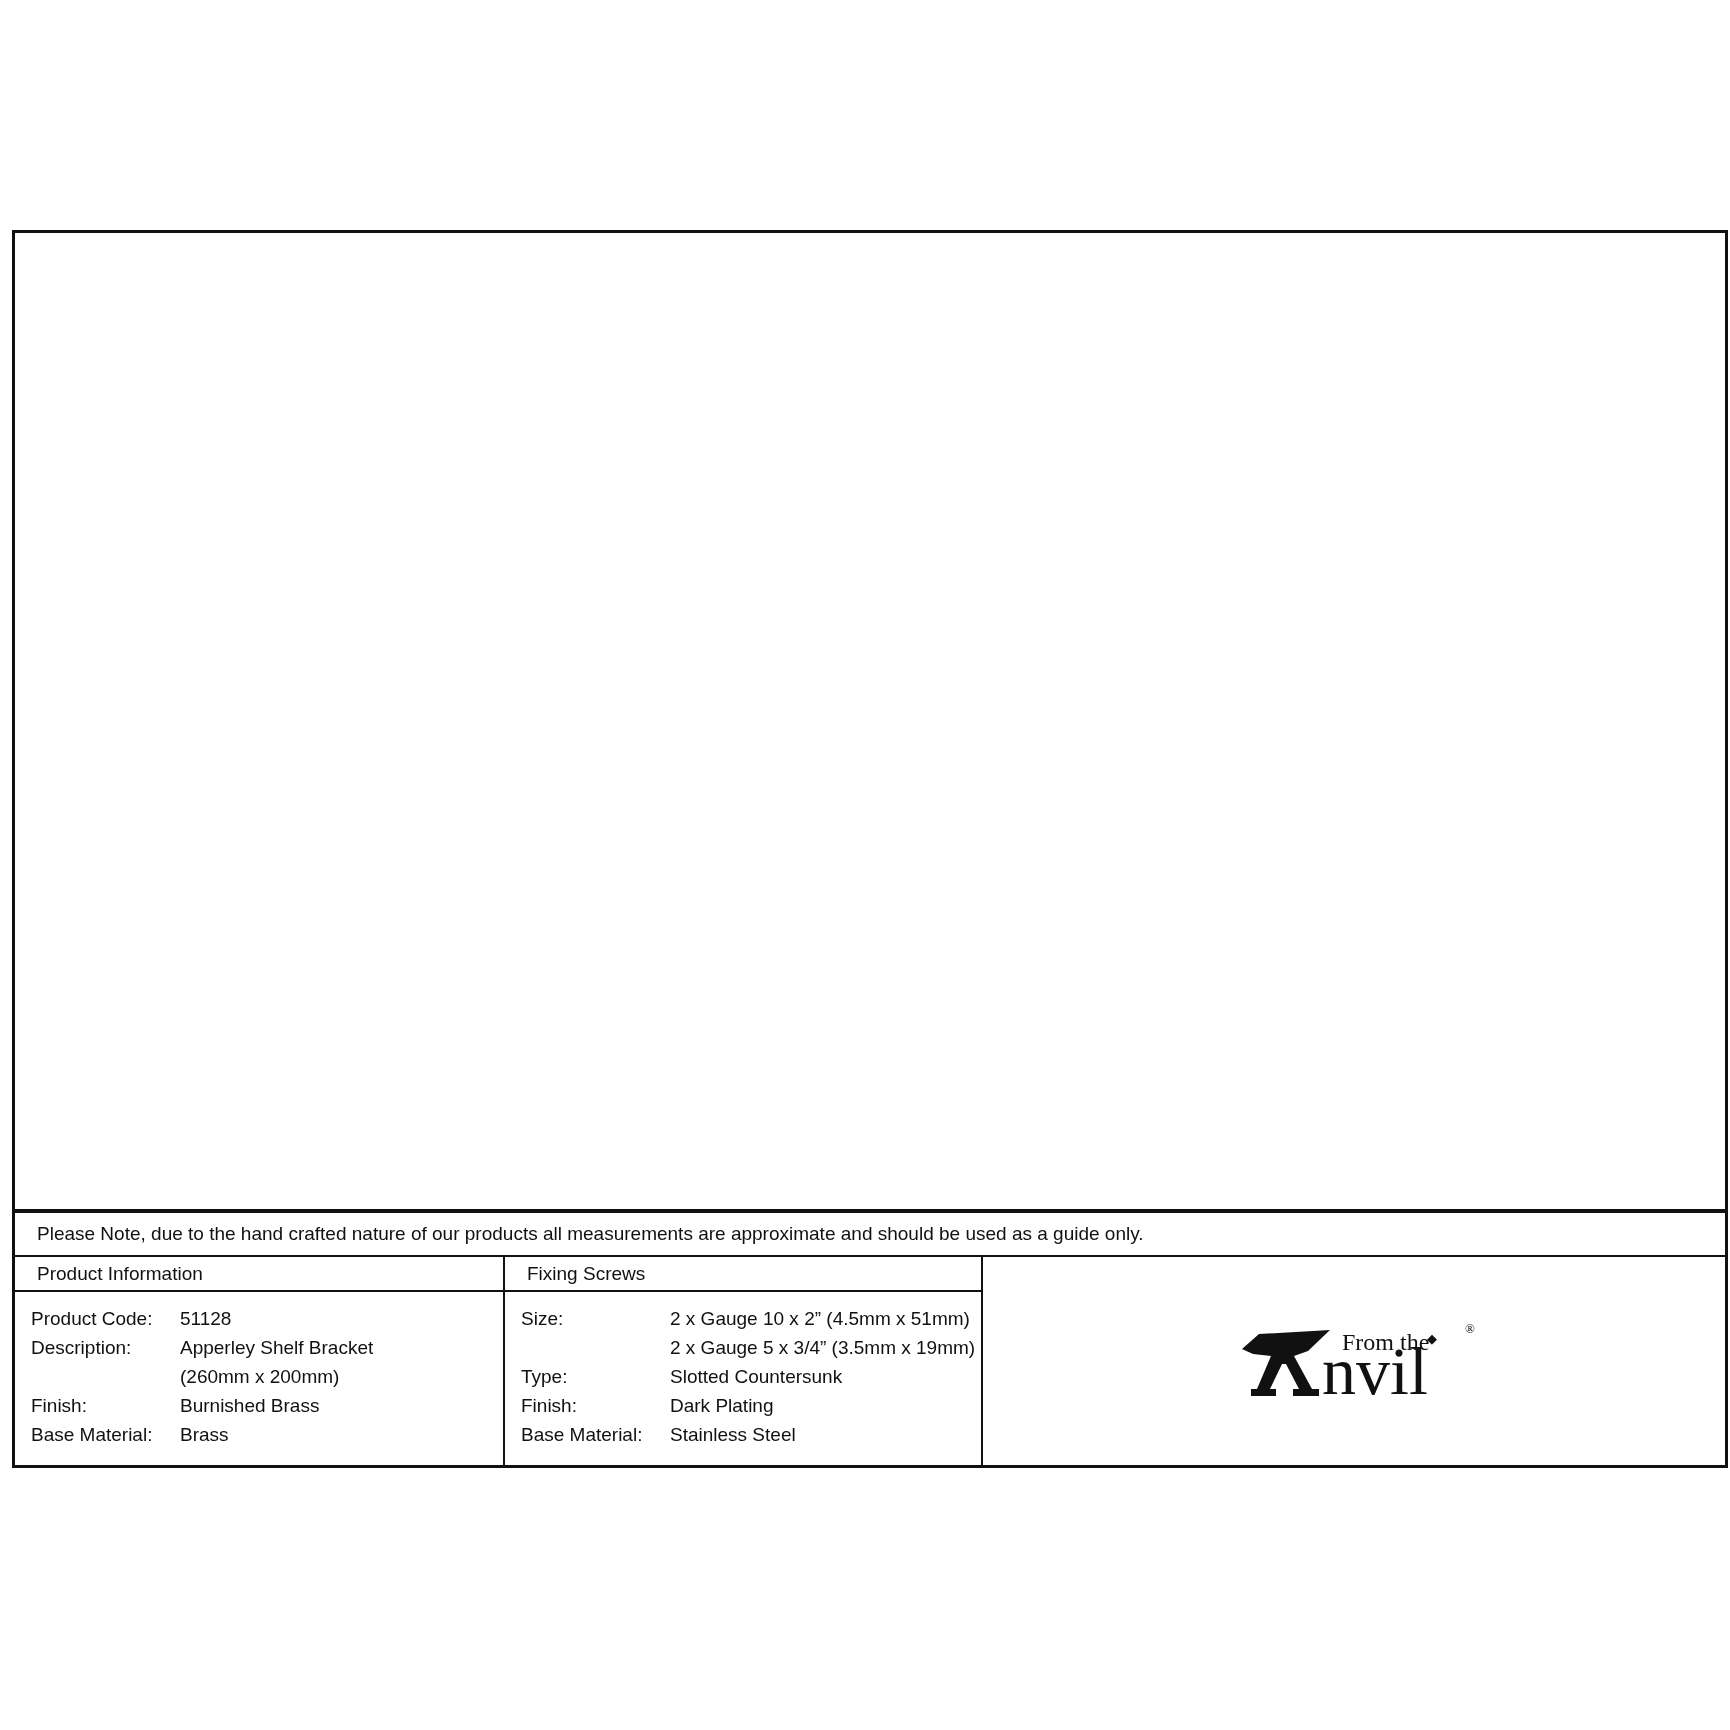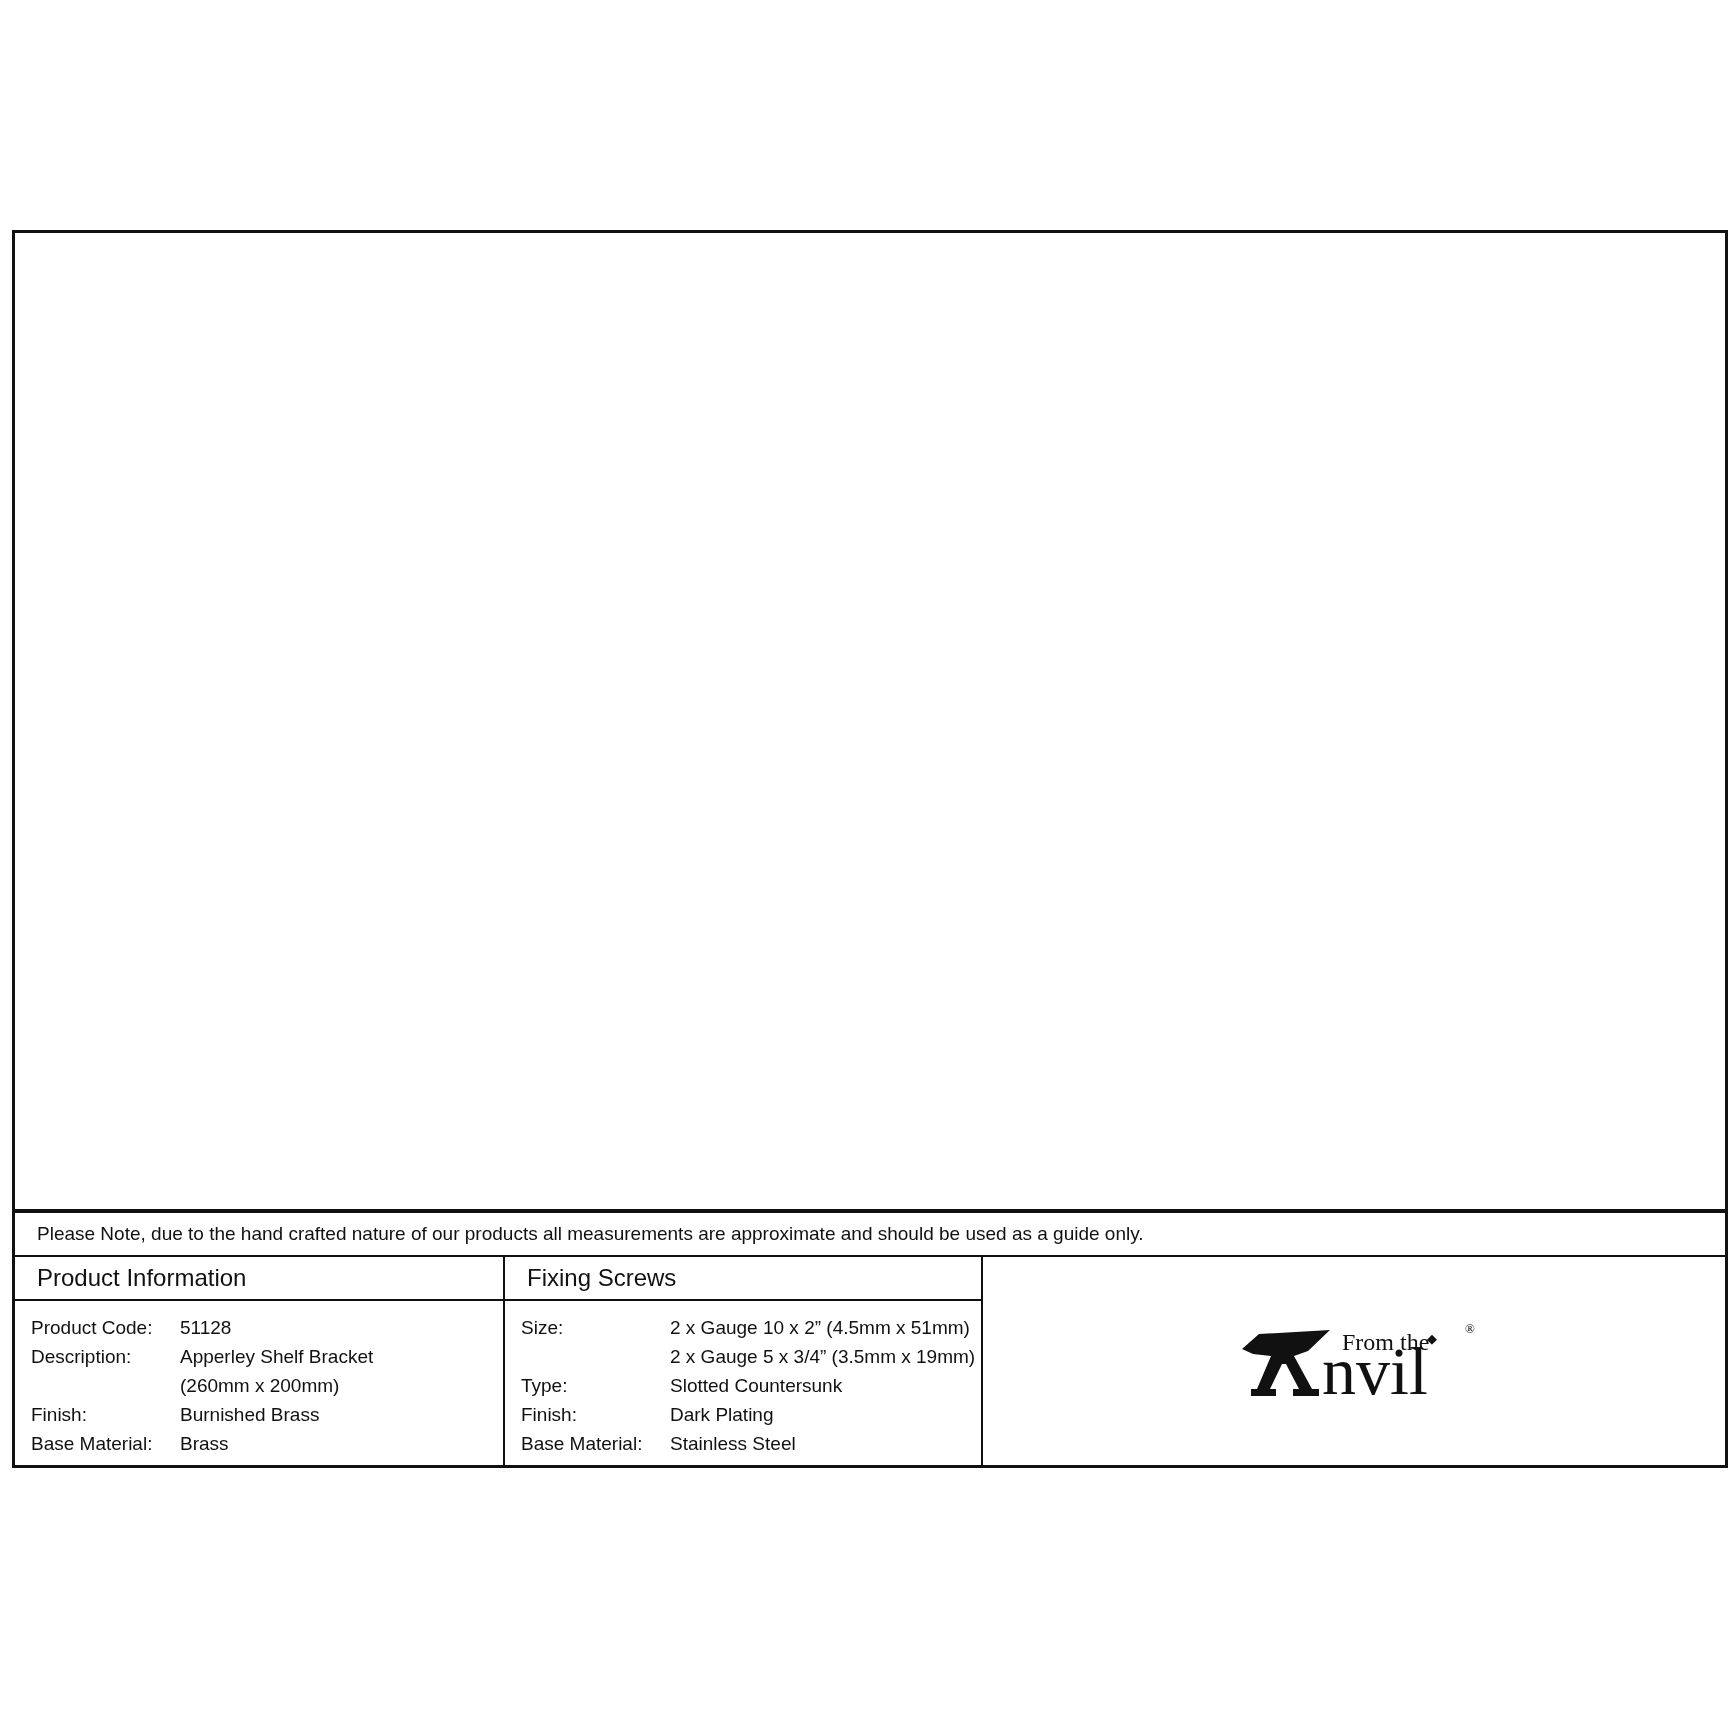--- a/index.html
+++ b/index.html
@@ -19,22 +19,22 @@
     display:flex;align-items:center;padding-left:22px;
     font-size:19px;
   }
   .info-table{flex:1;display:flex;min-height:0;}
   .col{box-sizing:border-box;}
   .col-product{width:488px;}
   .col-pack{width:450px;border-left:2px solid #111;}
   .col-screws{width:478px;border-left:2px solid #111;}
   .col-logo{flex:1;border-left:2px solid #111;display:flex;align-items:center;justify-content:center;}
   .col-header{
-    height:44px;box-sizing:border-box;border-bottom:2px solid #111;
-    display:flex;align-items:center;padding-left:22px;font-size:24px;
+    height:35px;box-sizing:border-box;border-bottom:2px solid #111;
+    display:flex;align-items:center;padding-left:22px;font-size:19px;
   }
   .col-body{padding-top:12px;font-size:19px;}
   .kv-row{display:flex;line-height:29px;}
   .kv-label{width:149px;padding-left:16px;flex:none;}
   .kv-value{flex:1;padding-right:4px;}
   .pack-item{line-height:29px;padding-left:17px;}
   
   .logo{position:relative;width:272px;height:92px;}
   .logo-anvil{position:absolute;left:24px;top:10px;}
   .logo-tagline{position:absolute;left:124px;top:14px;font-family:"Liberation Serif", serif;font-size:24px;}

